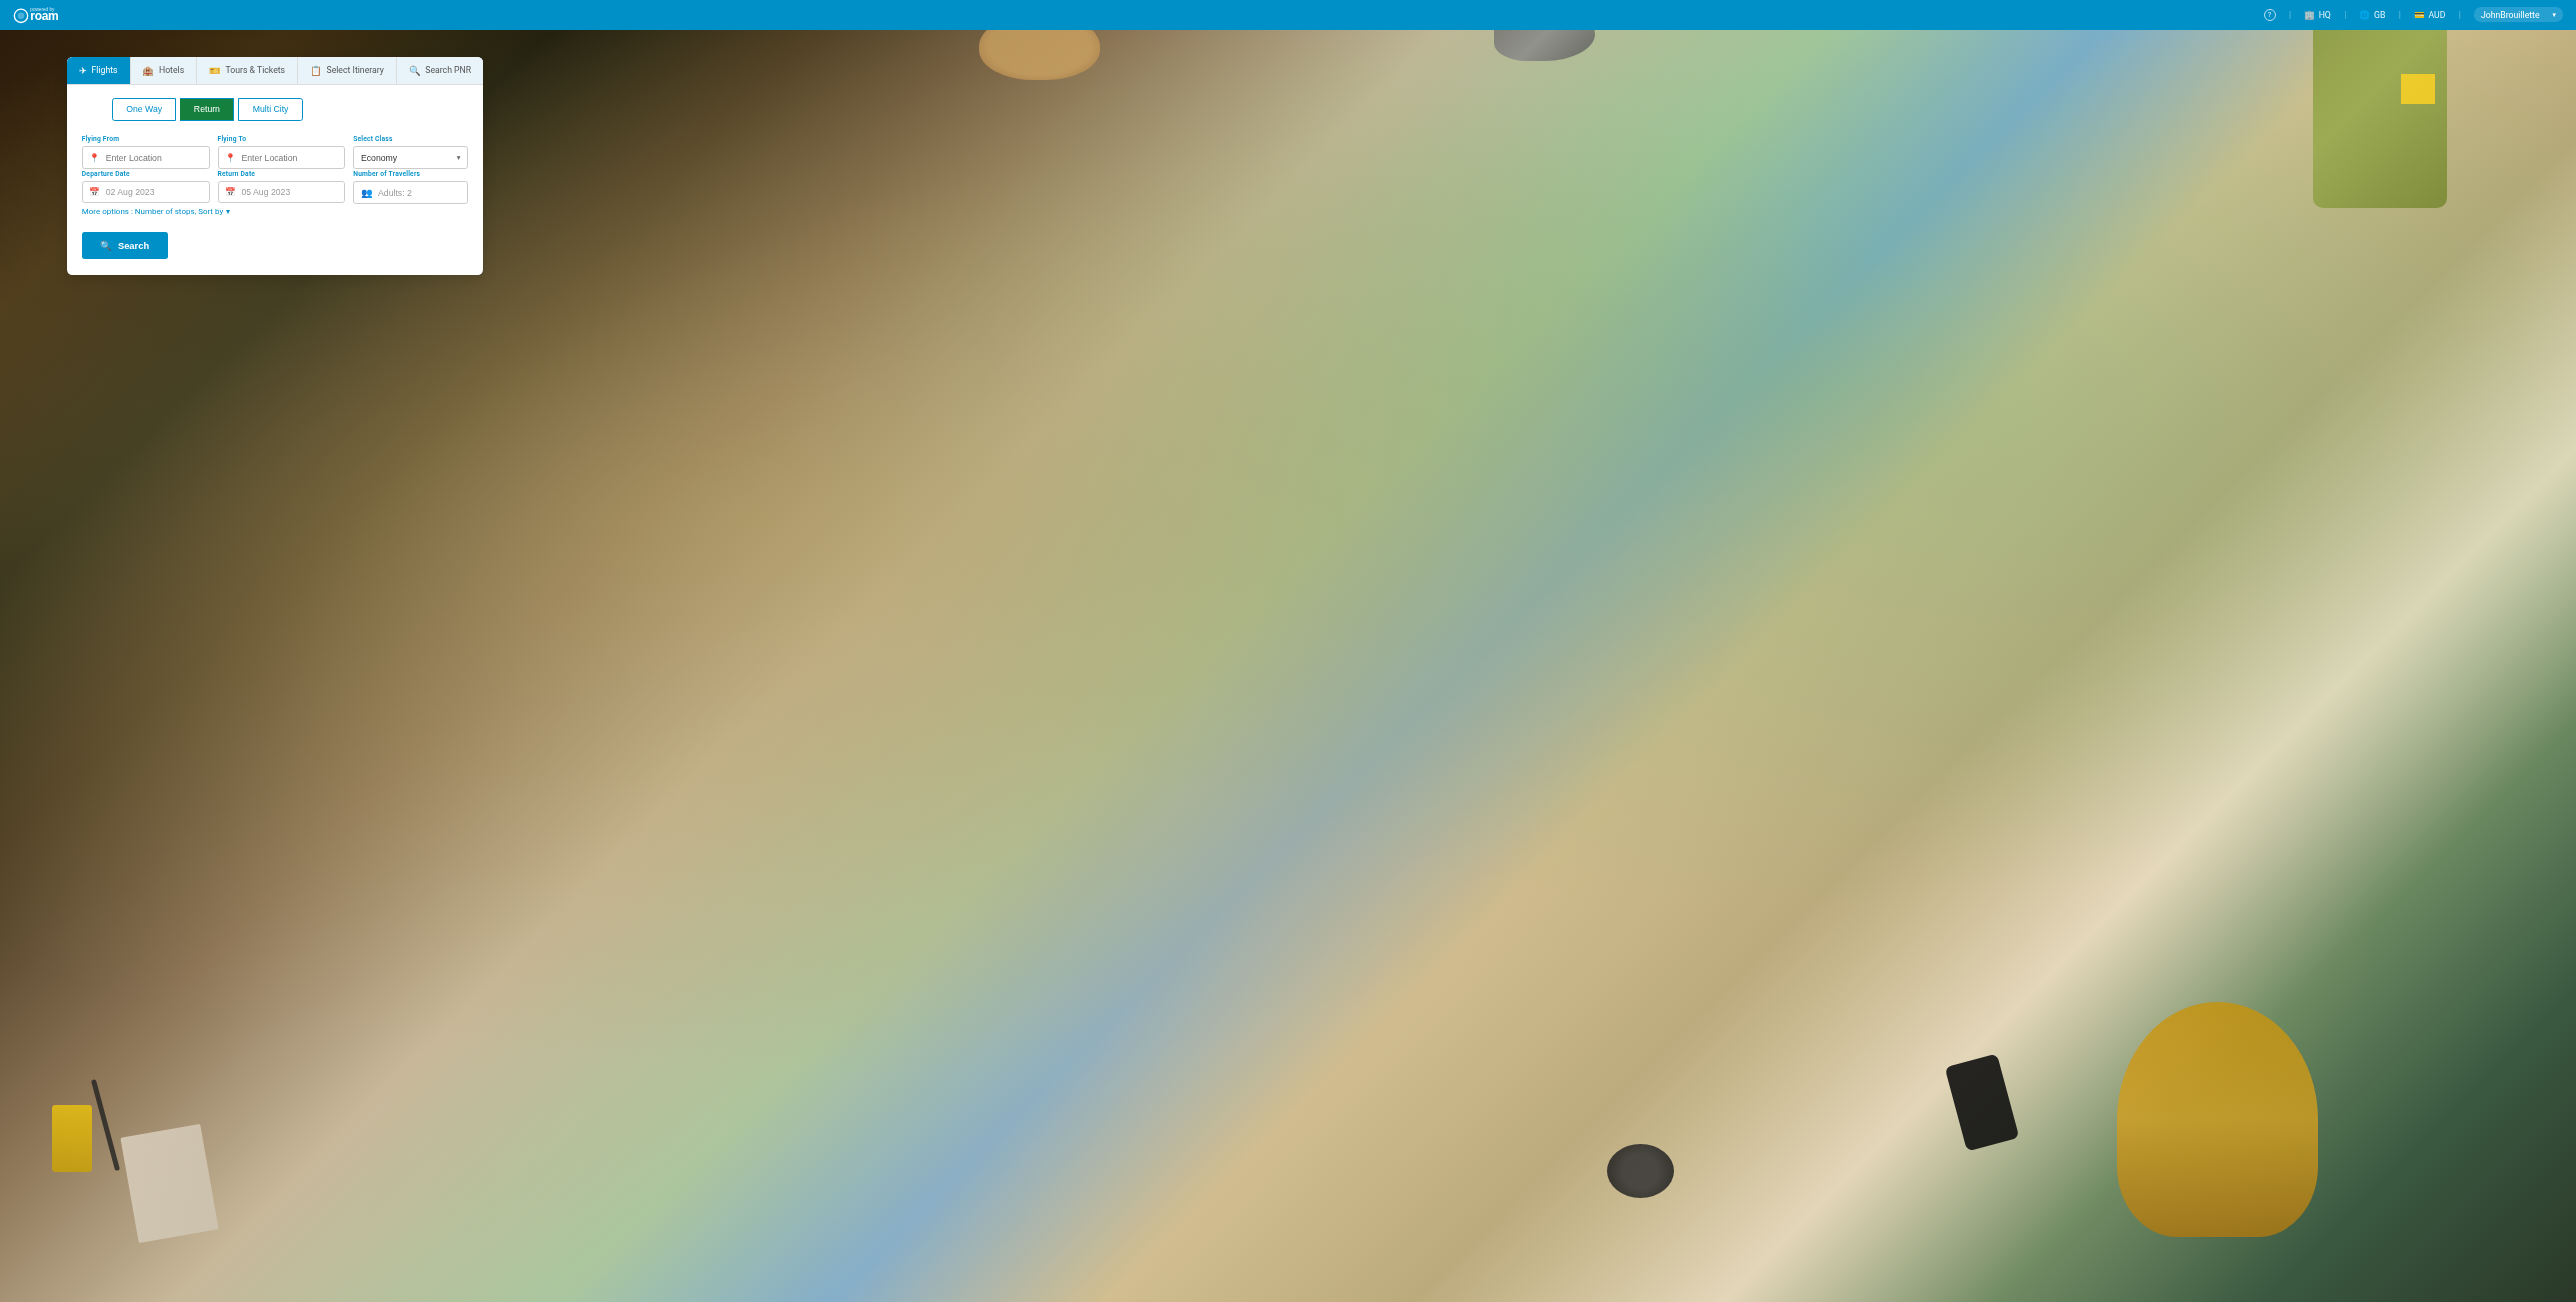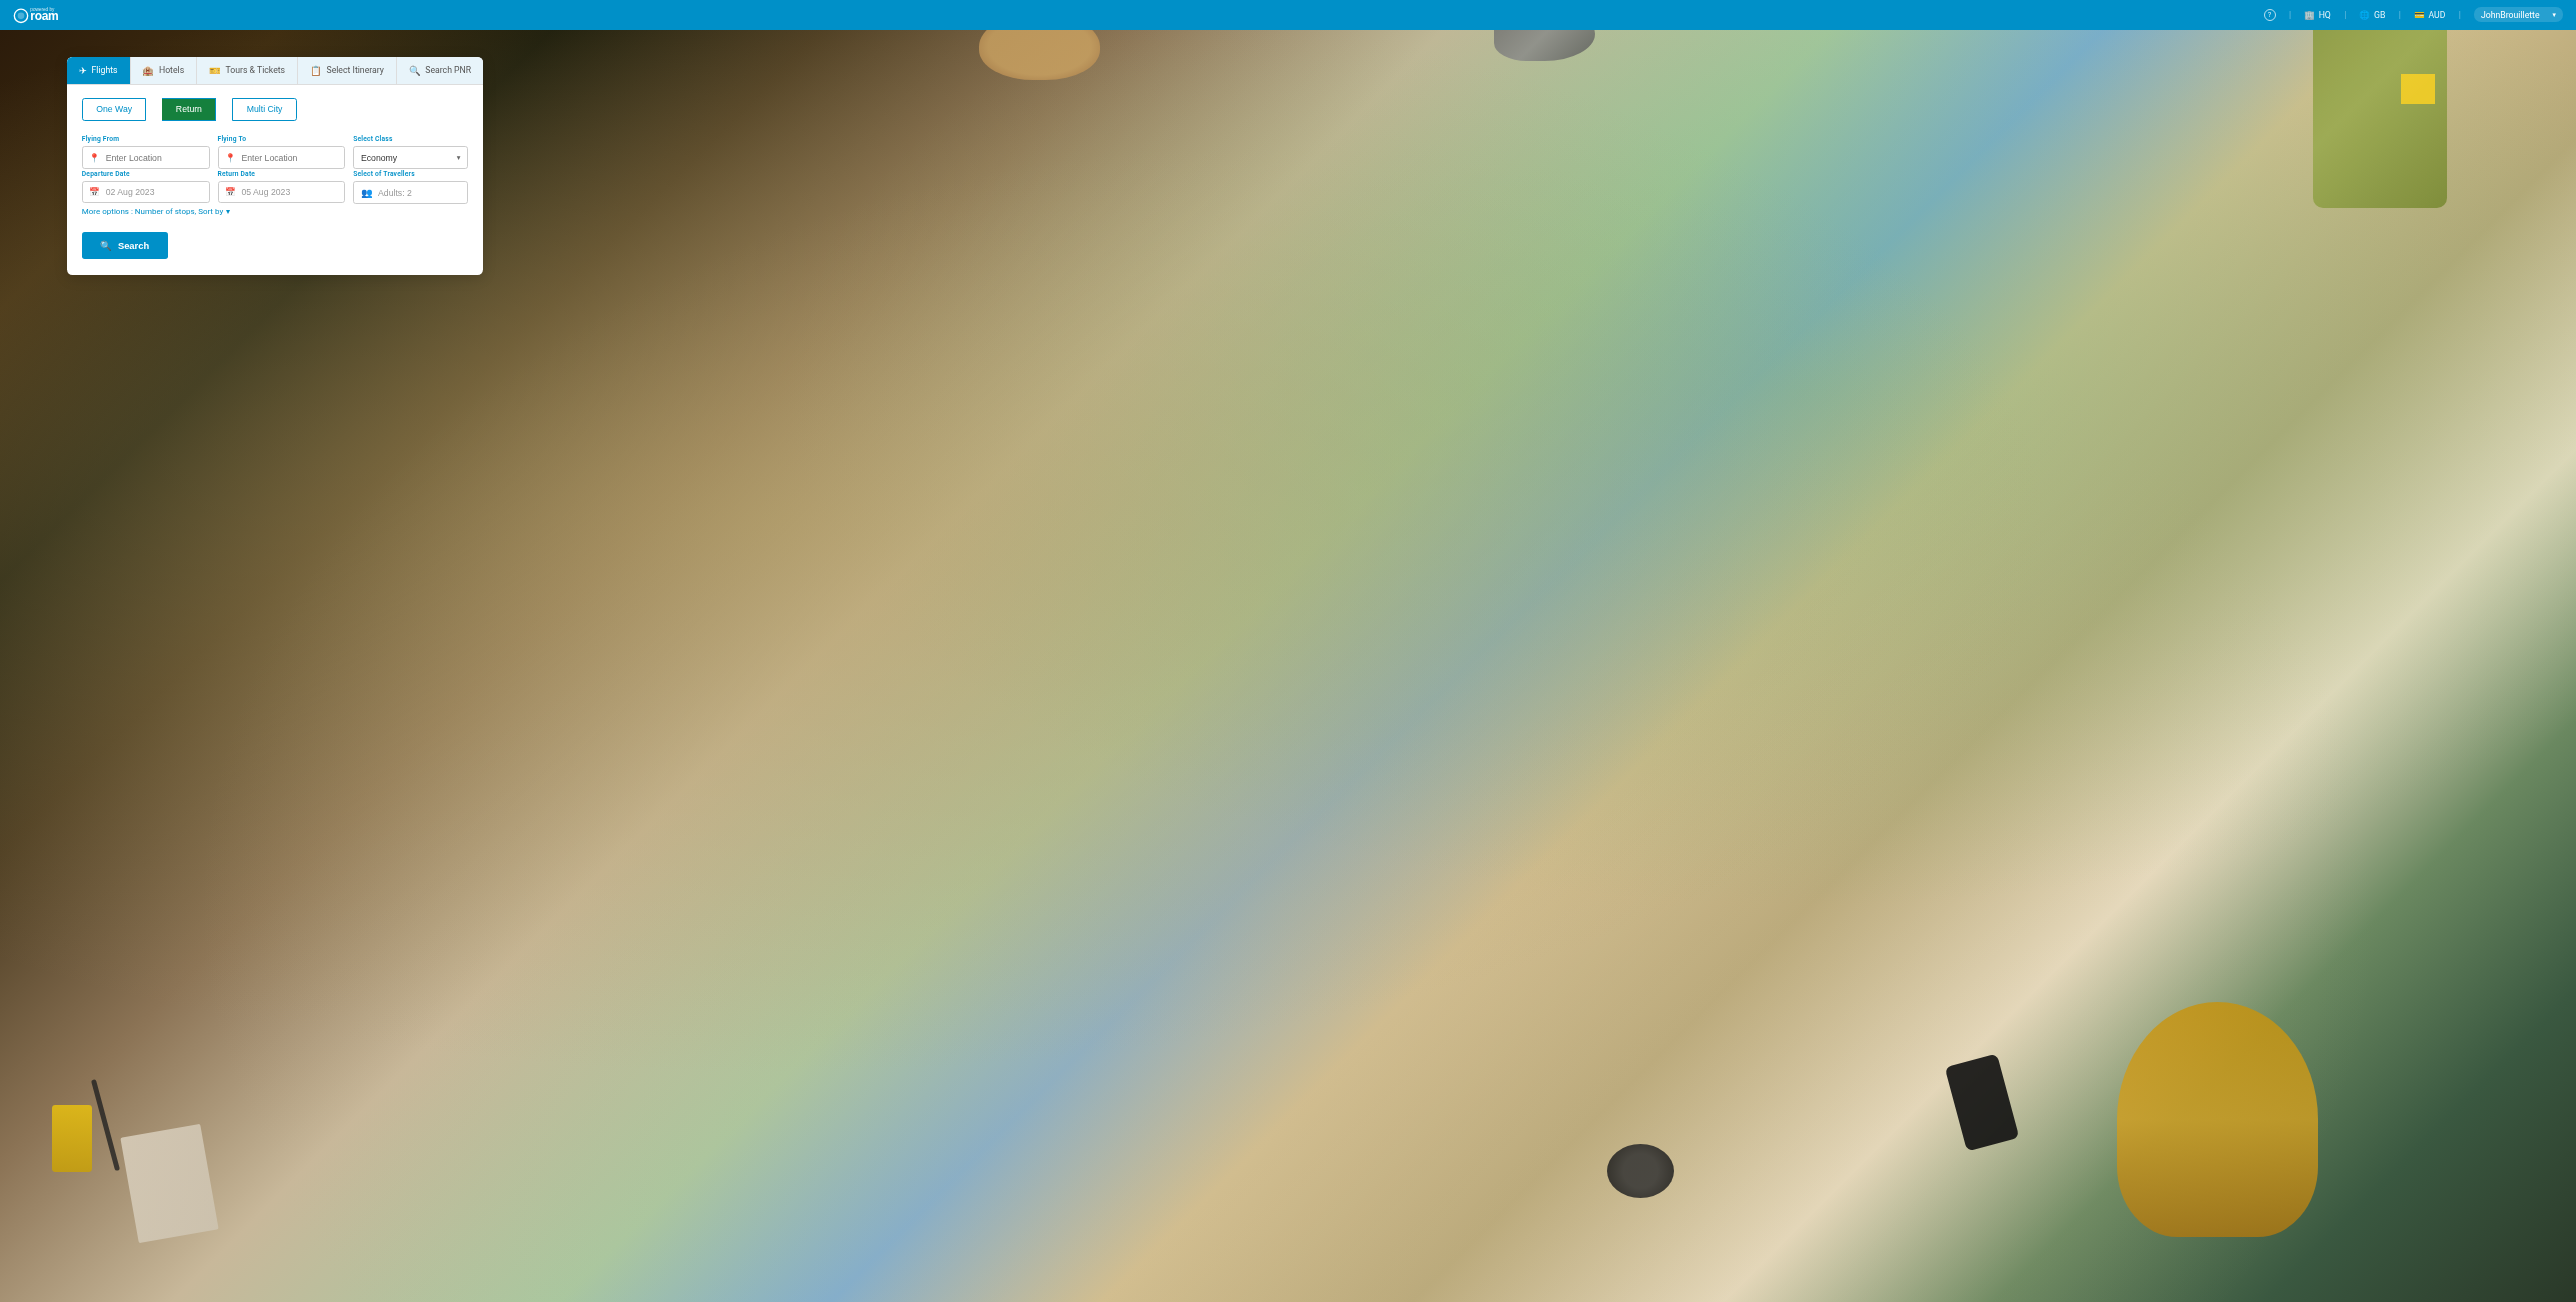--- a/index.html
+++ b/index.html
@@ -280,22 +280,23 @@
     }
 
     
     .form-area {
       padding: 13.4px 14.8px 16px;
     }
 
     
     .trip-type-row {
       display: flex;
-      gap: 16px;
+      gap: 4px;
       margin-bottom: 14.8px;
+      margin-left: 30px;
     }
 
     .trip-btn {
       padding: 5.4px 13.4px;
       font-size: 8.7px;
       border: 1px solid #0090c8;
       background: white;
       color: #0090c8;
       cursor: pointer;
       font-weight: 500;
@@ -588,21 +589,21 @@
 
         <div class="form-group">
           <div class="field-label">Return Date</div>
           <div class="field-wrapper">
             <span class="field-icon">📅</span>
             <input class="field-input" type="text" value="05 Aug 2023" style="">
           </div>
         </div>
 
         <div class="form-group select-group">
-          <div class="field-label">Select of Travellers</div>
+          <div class="field-label">Number of Travellers</div>
           <div class="field-wrapper">
             <span class="field-icon travelers-icon">👥</span>
             <input class="field-input" type="text" value="Adults: 2" style="">
           </div>
         </div>
       </div>
 
       <div class="more-options">
         <span>More options : Number of stops, Sort by</span>
         <span>▾</span>

